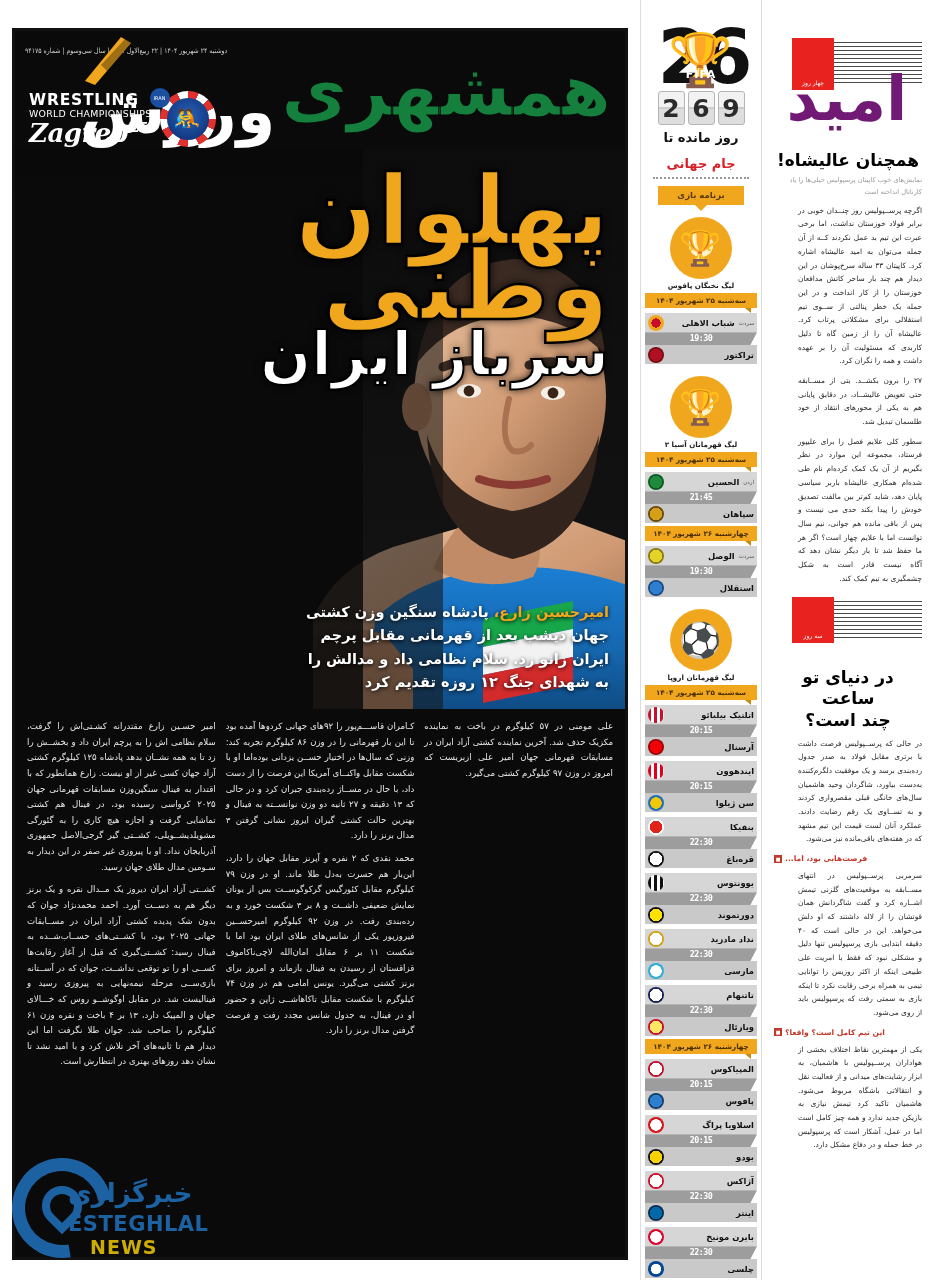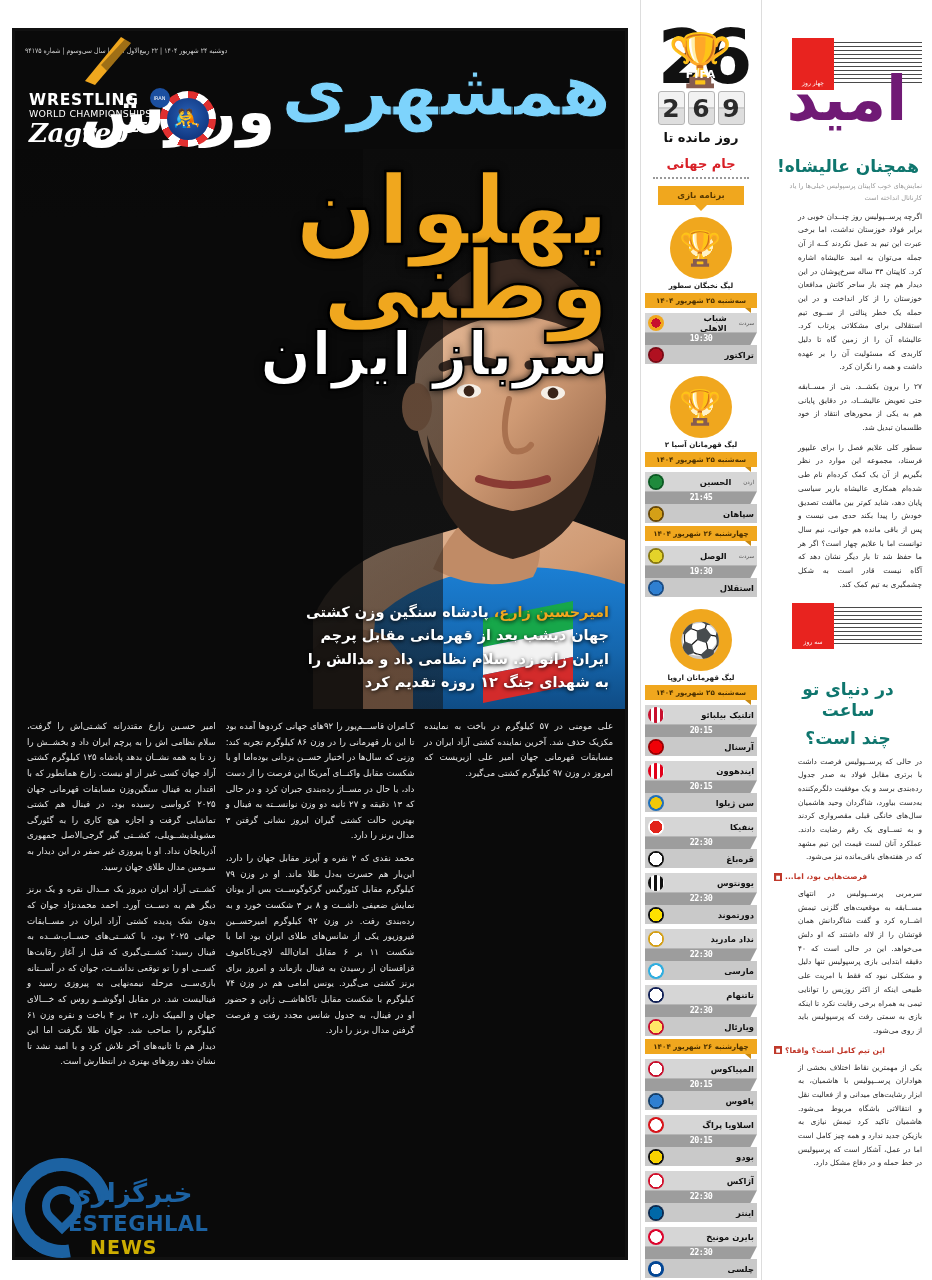--- a/index.html
+++ b/index.html
@@ -27,21 +27,21 @@
   .dateline {
     position: absolute; top: 16px; left: 10px; right: auto; width: 250px;
     color: #cfcfcf; font-size: 6.2px; letter-spacing: .2px; direction: rtl; text-align: left;
     white-space: nowrap; transform: scaleY(1.15);
   }
   .mast-title {
     position: absolute; top: 8px; right: 14px; display: flex; align-items: center; gap: 0;
     direction: rtl;
   }
   .mast-main {
-    font-size: 72px; font-weight: bold; color: #7dd3fc; line-height: .95;
+    font-size: 72px; font-weight: bold; color: #15803d; line-height: .95;
     letter-spacing: -3px; font-family: "DejaVu Sans", sans-serif;
     -webkit-text-stroke: 1px #0a0a0a;
   }
   .mast-sub {
     font-size: 62px; font-weight: bold; color: #ffffff; line-height: .95;
     letter-spacing: -2px; margin-right: 6px; margin-top: 44px;
   }
   .mast-swoosh {
     position: absolute; top: 4px; right: 486px; width: 58px; height: 50px;
   }
@@ -155,21 +155,21 @@
     background: #f0a71e; color: #4a3000; font-size: 7.2px; font-weight: bold;
     text-align: center; padding: 3px 2px; direction: rtl; margin-top: 3px; position: relative;
   }
   .date-bar::after {
     content:""; position:absolute; bottom:-5px; right:6px;
     border-left: 6px solid transparent; border-top: 5px solid #c9890f;
   }
 
   .match { width: 112px; margin-top: 5px; }
   .team-row {
-    display: flex; flex-direction: row-reverse; align-items: center; gap: 12px;
+    display: flex; flex-direction: row-reverse; align-items: center; gap: 4px;
     background: #d6d6d6; padding: 2px 3px; height: 19px; position: relative;
   }
   .team-row.alt { background: #c9c9c9; }
   .team-name { font-size: 8.4px; font-weight: bold; color: #111; direction: rtl; flex: 1; text-align: right; }
   .team-note { font-size: 5.5px; color: #555; direction: rtl; }
   .crest { width: 16px; height: 16px; border-radius: 50%; flex: 0 0 16px; position: relative; }
   .time-chip {
     background: #9d9d9d; color: #fff; font-size: 8.4px; font-weight: bold;
     padding: 1px 5px 2px 5px; width: 112px; text-align: center; direction: ltr;
     font-family: "DejaVu Sans Mono", monospace; letter-spacing: -.5px;
@@ -188,22 +188,22 @@
   }
   .red-box span {
     position: absolute; bottom: 4px; left: 0; right: 0; text-align: center;
     color: #fff; font-size: 6px; direction: rtl;
   }
   .omid-logo {
     position: absolute; top: 40px; right: 2px; left: 0; text-align: center;
     font-size: 62px; font-weight: bold; color: #701a75; line-height: 1; letter-spacing: -4px; direction: rtl;
   }
   .art-title {
-    font-size: 17px; font-weight: bold; color: #0f766e; text-align: center; direction: rtl;
-    line-height: 1.2; margin-top: 8px;
+    font-size: 17px; font-weight: bold; color: #000000; text-align: center; direction: rtl;
+    line-height: 1.2; margin-top: 2px;
   }
   .art-kicker {
     font-size: 6.6px; color: #9a9a9a; direction: rtl; line-height: 1.7; margin-top: 5px;
   }
   .art-body {
     font-size: 7.4px; color: #2a2a2a; direction: rtl; text-align: justify; line-height: 1.85; margin-top: 6px; margin-left: 24px;
   }
   .art-body p { margin-bottom: 6px; }
   .sub-head {
     font-size: 7.6px; font-weight: bold; color: #c0392b; direction: rtl; text-align: right;
@@ -366,21 +366,21 @@
     </div>
     <div class="cnt-l1">روز مانده تا</div>
     <div class="cnt-l2">جام جهانی</div>
 
     <div class="dash-sep"></div>
 
     <div class="prog-tag">برنامه بازی</div>
 
     <div class="comp-block">
       <div class="comp-emblem em-acl">🏆</div>
-      <div class="comp-name">لیگ نخبگان سطور</div>
+      <div class="comp-name">لیگ نخبگان پافوس</div>
       <div class="date-bar">سه‌شنبه ۲۵ شهریور ۱۴۰۴</div>
       <div class="match">
         <div class="team-row">
           <div class="crest" style="background:radial-gradient(circle,#c8102e 40%,#f0a71e 41%)"></div>
           <div class="team-name">شباب الاهلی</div>
           <div class="team-note">سردت</div>
         </div>
         <div class="time-chip">19:30</div>
         <div class="team-row alt">
           <div class="crest" style="background:radial-gradient(circle,#b01020 55%,#7a0a16 56%)"></div>

